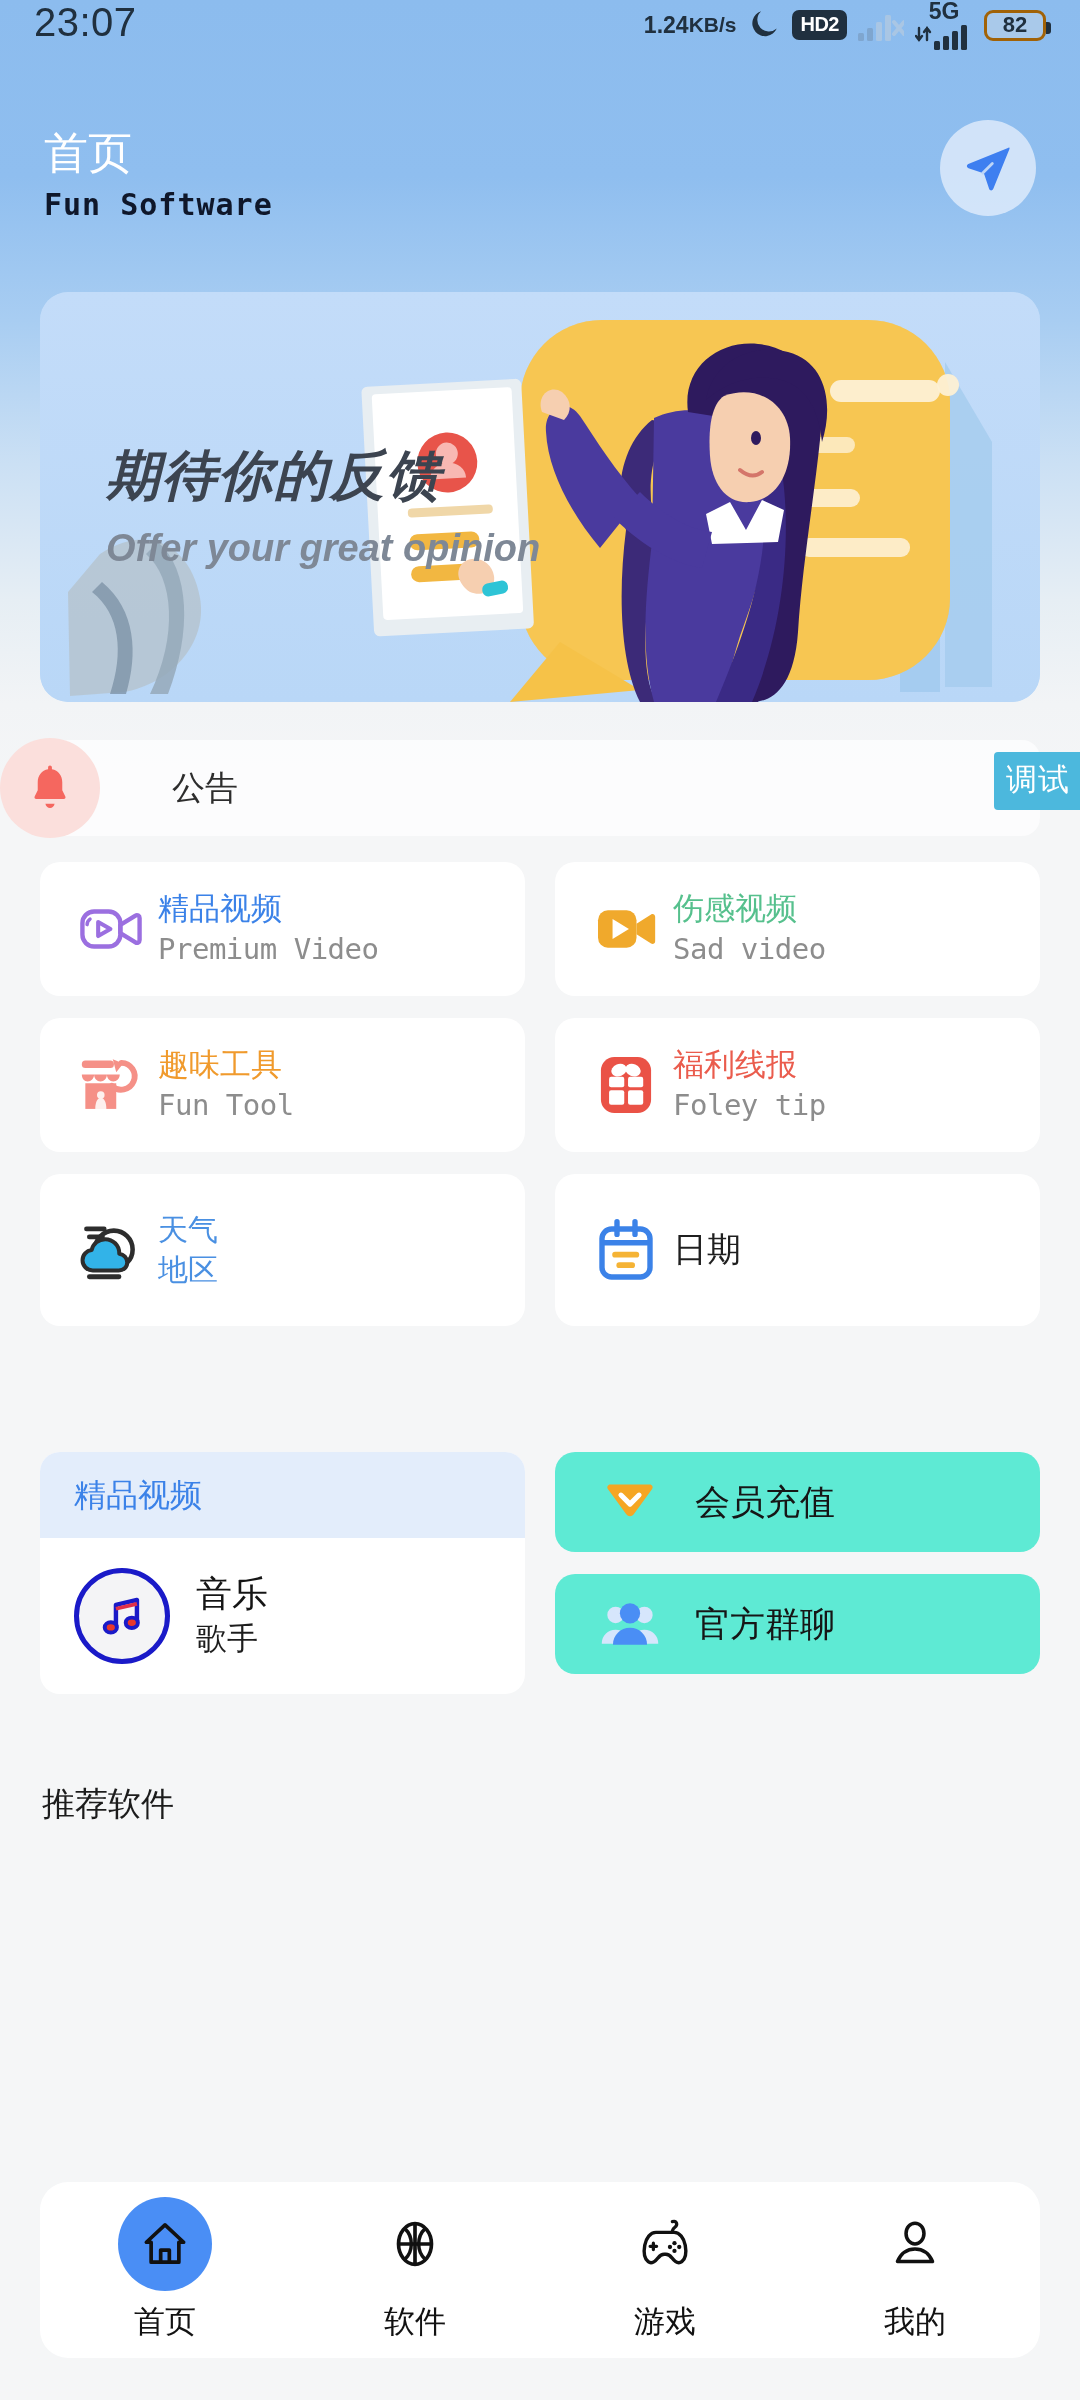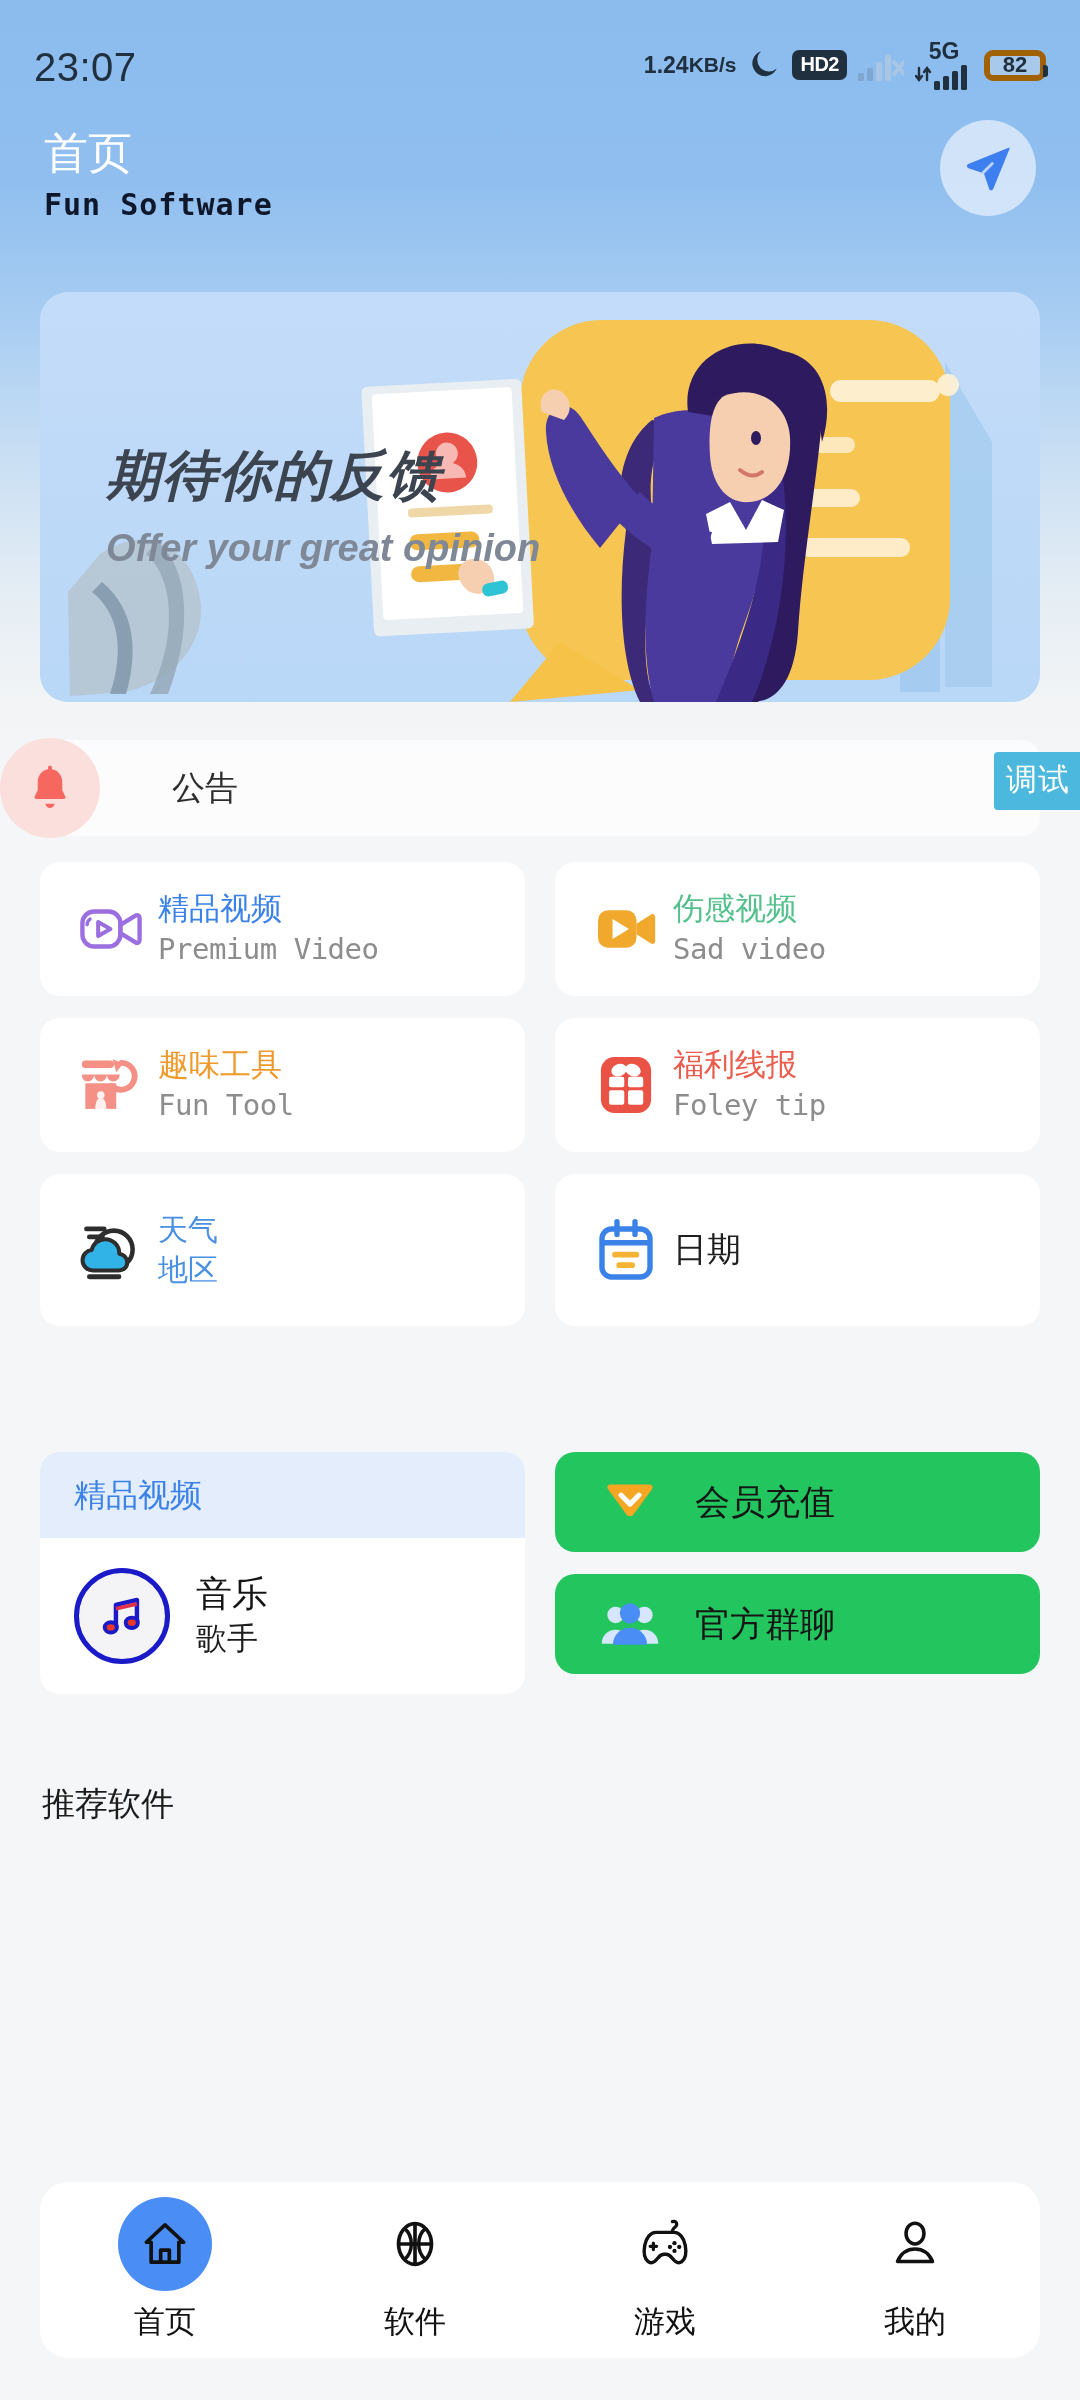--- a/index.html
+++ b/index.html
@@ -16,42 +16,42 @@
 
   
   .header-bg {
     position: absolute; top: 0; left: 0; width: 1080px; height: 800px;
     background: linear-gradient(180deg, #8cbcee 0%, #8fbeef 22%, #a8cdf2 40%, #cbe0f4 58%, #e6eef4 75%, #f2f4f6 88%, #f5f6f7 100%);
   }
 
   
   .statusbar {
     position: absolute; top: 0; left: 0; width: 1080px; height: 90px;
-    display: flex; align-items: flex-end; justify-content: space-between;
+    display: flex; align-items: flex-start; justify-content: space-between;
     padding: 0 34px;
   }
   .sb-time {
     font-size: 40px; font-weight: 500; color: #20303f;
     letter-spacing: 0.5px;
   }
   .sb-right { display: flex; align-items: center; gap: 11px; }
   .sb-speed {
     display: flex; flex-direction: row; align-items: flex-start;
     line-height: 1.0; color: #20303f; font-weight: bold;
   }
   .sb-speed .n { font-size: 23px; }
   .sb-speed .u { font-size: 21px; }
   .sb-moon { width: 34px; height: 34px; }
   .sb-hd {
     background: #20303f; color: #fff; font-size: 20px; font-weight: bold;
     border-radius: 7px; padding: 3px 8px 4px; letter-spacing: -0.5px;
   }
   .sb-5g { font-size: 23px; font-weight: bold; color: #20303f; line-height: 1; margin-bottom: 1px;}
   .sb-batt {
-    width: 62px; height: 31px; border: 6px solid #a16207; border-radius: 9px;
+    width: 62px; height: 31px; border: 3px solid #a16207; border-radius: 9px;
     display: flex; align-items: center; justify-content: center;
     position: relative; background: #a9c9ea;
   }
   .sb-batt::after {
     content: ""; position: absolute; right: -8px; top: 9px;
     width: 5px; height: 12px; background: #20303f; border-radius: 0 3px 3px 0;
   }
   .sb-batt span { font-size: 22px; font-weight: bold; color: #20303f; }
 
   
@@ -142,21 +142,21 @@
   .music-body { display: flex; align-items: center; gap: 26px; padding: 30px 0 30px 34px; }
   .music-circle {
     width: 96px; height: 96px; border-radius: 50%; background: #f4f4f6;
     border: 5px solid #1a1ac8; display:flex; align-items:center; justify-content:center;
     flex: none;
   }
   .m-cn { font-size: 36px; color: #151515; line-height: 1.2; text-align: right; }
   .m-sub { font-size: 31px; color: #1d1d1d; line-height: 1.35; margin-top: 3px; }
   .right-stack { flex: 1; display: flex; flex-direction: column; gap: 22px; }
   .cardB {
-    height: 100px; background: #22c55e; border-radius: 20px;
+    height: 100px; background: #5eead4; border-radius: 20px;
     display: flex; align-items: center; padding-left: 38px; gap: 28px;
   }
   .b-label { font-size: 35px; color: #161616; }
 
   
   .sec-title {
     position: absolute; top: 1782px; left: 42px;
     font-size: 33px; color: #1c1c1c;
   }
 

